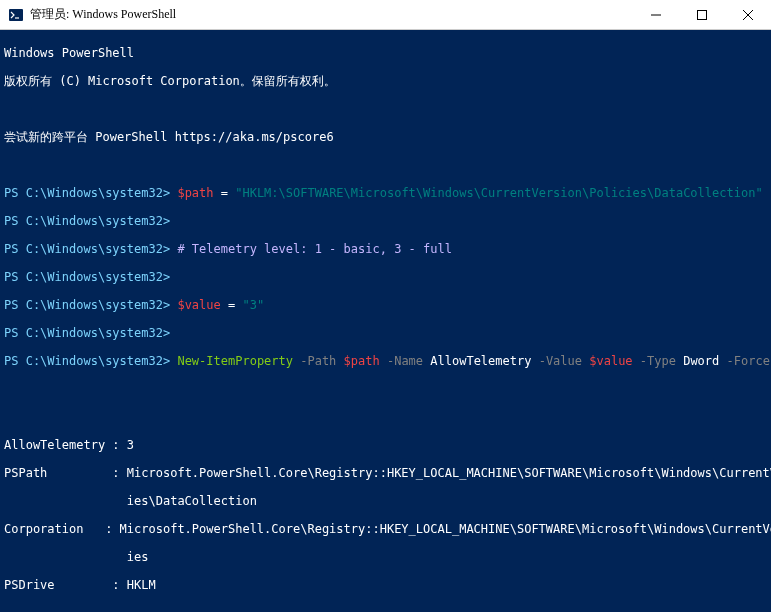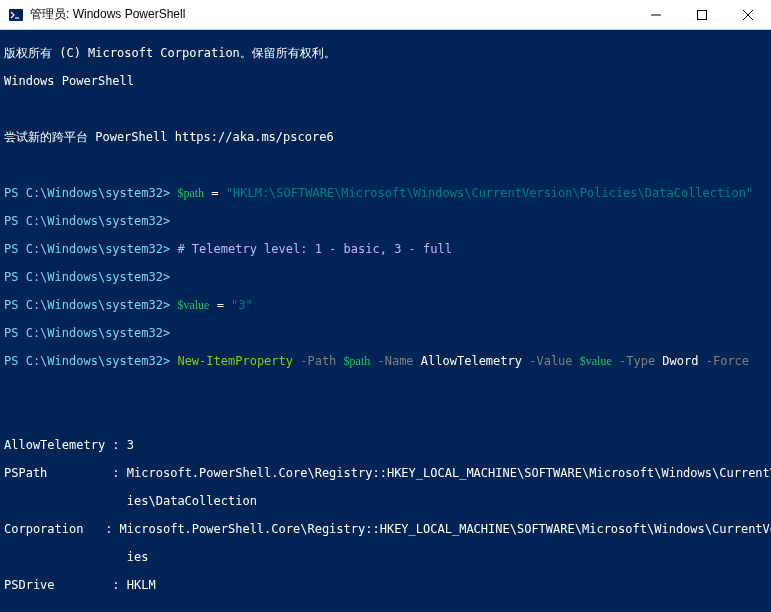--- a/index.html
+++ b/index.html
@@ -27,21 +27,21 @@
     .titlebar-icon {
       width: 16px;
       height: 16px;
       margin-right: 6px;
       display: flex;
       align-items: center;
       justify-content: center;
     }
     .titlebar-title {
       color: #000;
-      font-family: Liberation Sans, sans-serif;
+      font-family: Liberation Serif, serif;
       font-size: 12px;
       flex: 1;
     }
     .window-controls {
       display: flex;
     }
     .window-control {
       width: 46px;
       height: 30px;
       display: flex;
@@ -63,22 +63,21 @@
     .prompt {
       color: #7dd3fc;
     }
     .cmdlet {
       color: #84cc16;
     }
     .param {
       color: #808080;
     }
     .variable {
-      color: #22c55e;
-      font-family: Liberation Serif, serif;
+      color: #ef4444;
     }
     .string {
       color: #008080;
     }
     .comment {
       color: #c4b5fd;
     }
     .white {
       color: #ffffff;
     }
@@ -109,22 +108,22 @@
     <div class="window-control close">
       <svg width="10" height="10">
           <line x1="0" y1="0" x2="10" y2="10" stroke="#000" stroke-width="1"></line>
           <line x1="10" y1="0" x2="0" y2="10" stroke="#000" stroke-width="1"></line>
         </svg>
     </div>
   </div>
 </div>
 
 <div class="terminal">
+<span class="line white">Windows PowerShell</span>
 <span class="line white">版权所有 (C) Microsoft Corporation。保留所有权利。</span>
-<span class="line white">Windows PowerShell</span>
 <span class="line"> </span>
 <span class="line white">尝试新的跨平台 PowerShell https://aka.ms/pscore6</span>
 <span class="line"> </span>
 <span class="line"><span class="prompt">PS C:\Windows\system32&gt;</span> <span class="variable">$path</span><span class="white"> = </span><span class="string">"HKLM:\SOFTWARE\Microsoft\Windows\CurrentVersion\Policies\DataCollection"</span></span>
 <span class="line"><span class="prompt">PS C:\Windows\system32&gt;</span></span>
 <span class="line"><span class="prompt">PS C:\Windows\system32&gt;</span> <span class="comment"># Telemetry level: 1 - basic, 3 - full</span></span>
 <span class="line"><span class="prompt">PS C:\Windows\system32&gt;</span></span>
 <span class="line"><span class="prompt">PS C:\Windows\system32&gt;</span> <span class="variable">$value</span><span class="white"> = </span><span class="string">"3"</span></span>
 <span class="line"><span class="prompt">PS C:\Windows\system32&gt;</span></span>
 <span class="line"><span class="prompt">PS C:\Windows\system32&gt;</span> <span class="cmdlet">New-ItemProperty</span><span class="param"> -Path </span><span class="variable">$path</span><span class="param"> -Name </span><span class="white">AllowTelemetry</span><span class="param"> -Value </span><span class="variable">$value</span><span class="param"> -Type </span><span class="white">Dword</span><span class="param"> -Force</span></span>

